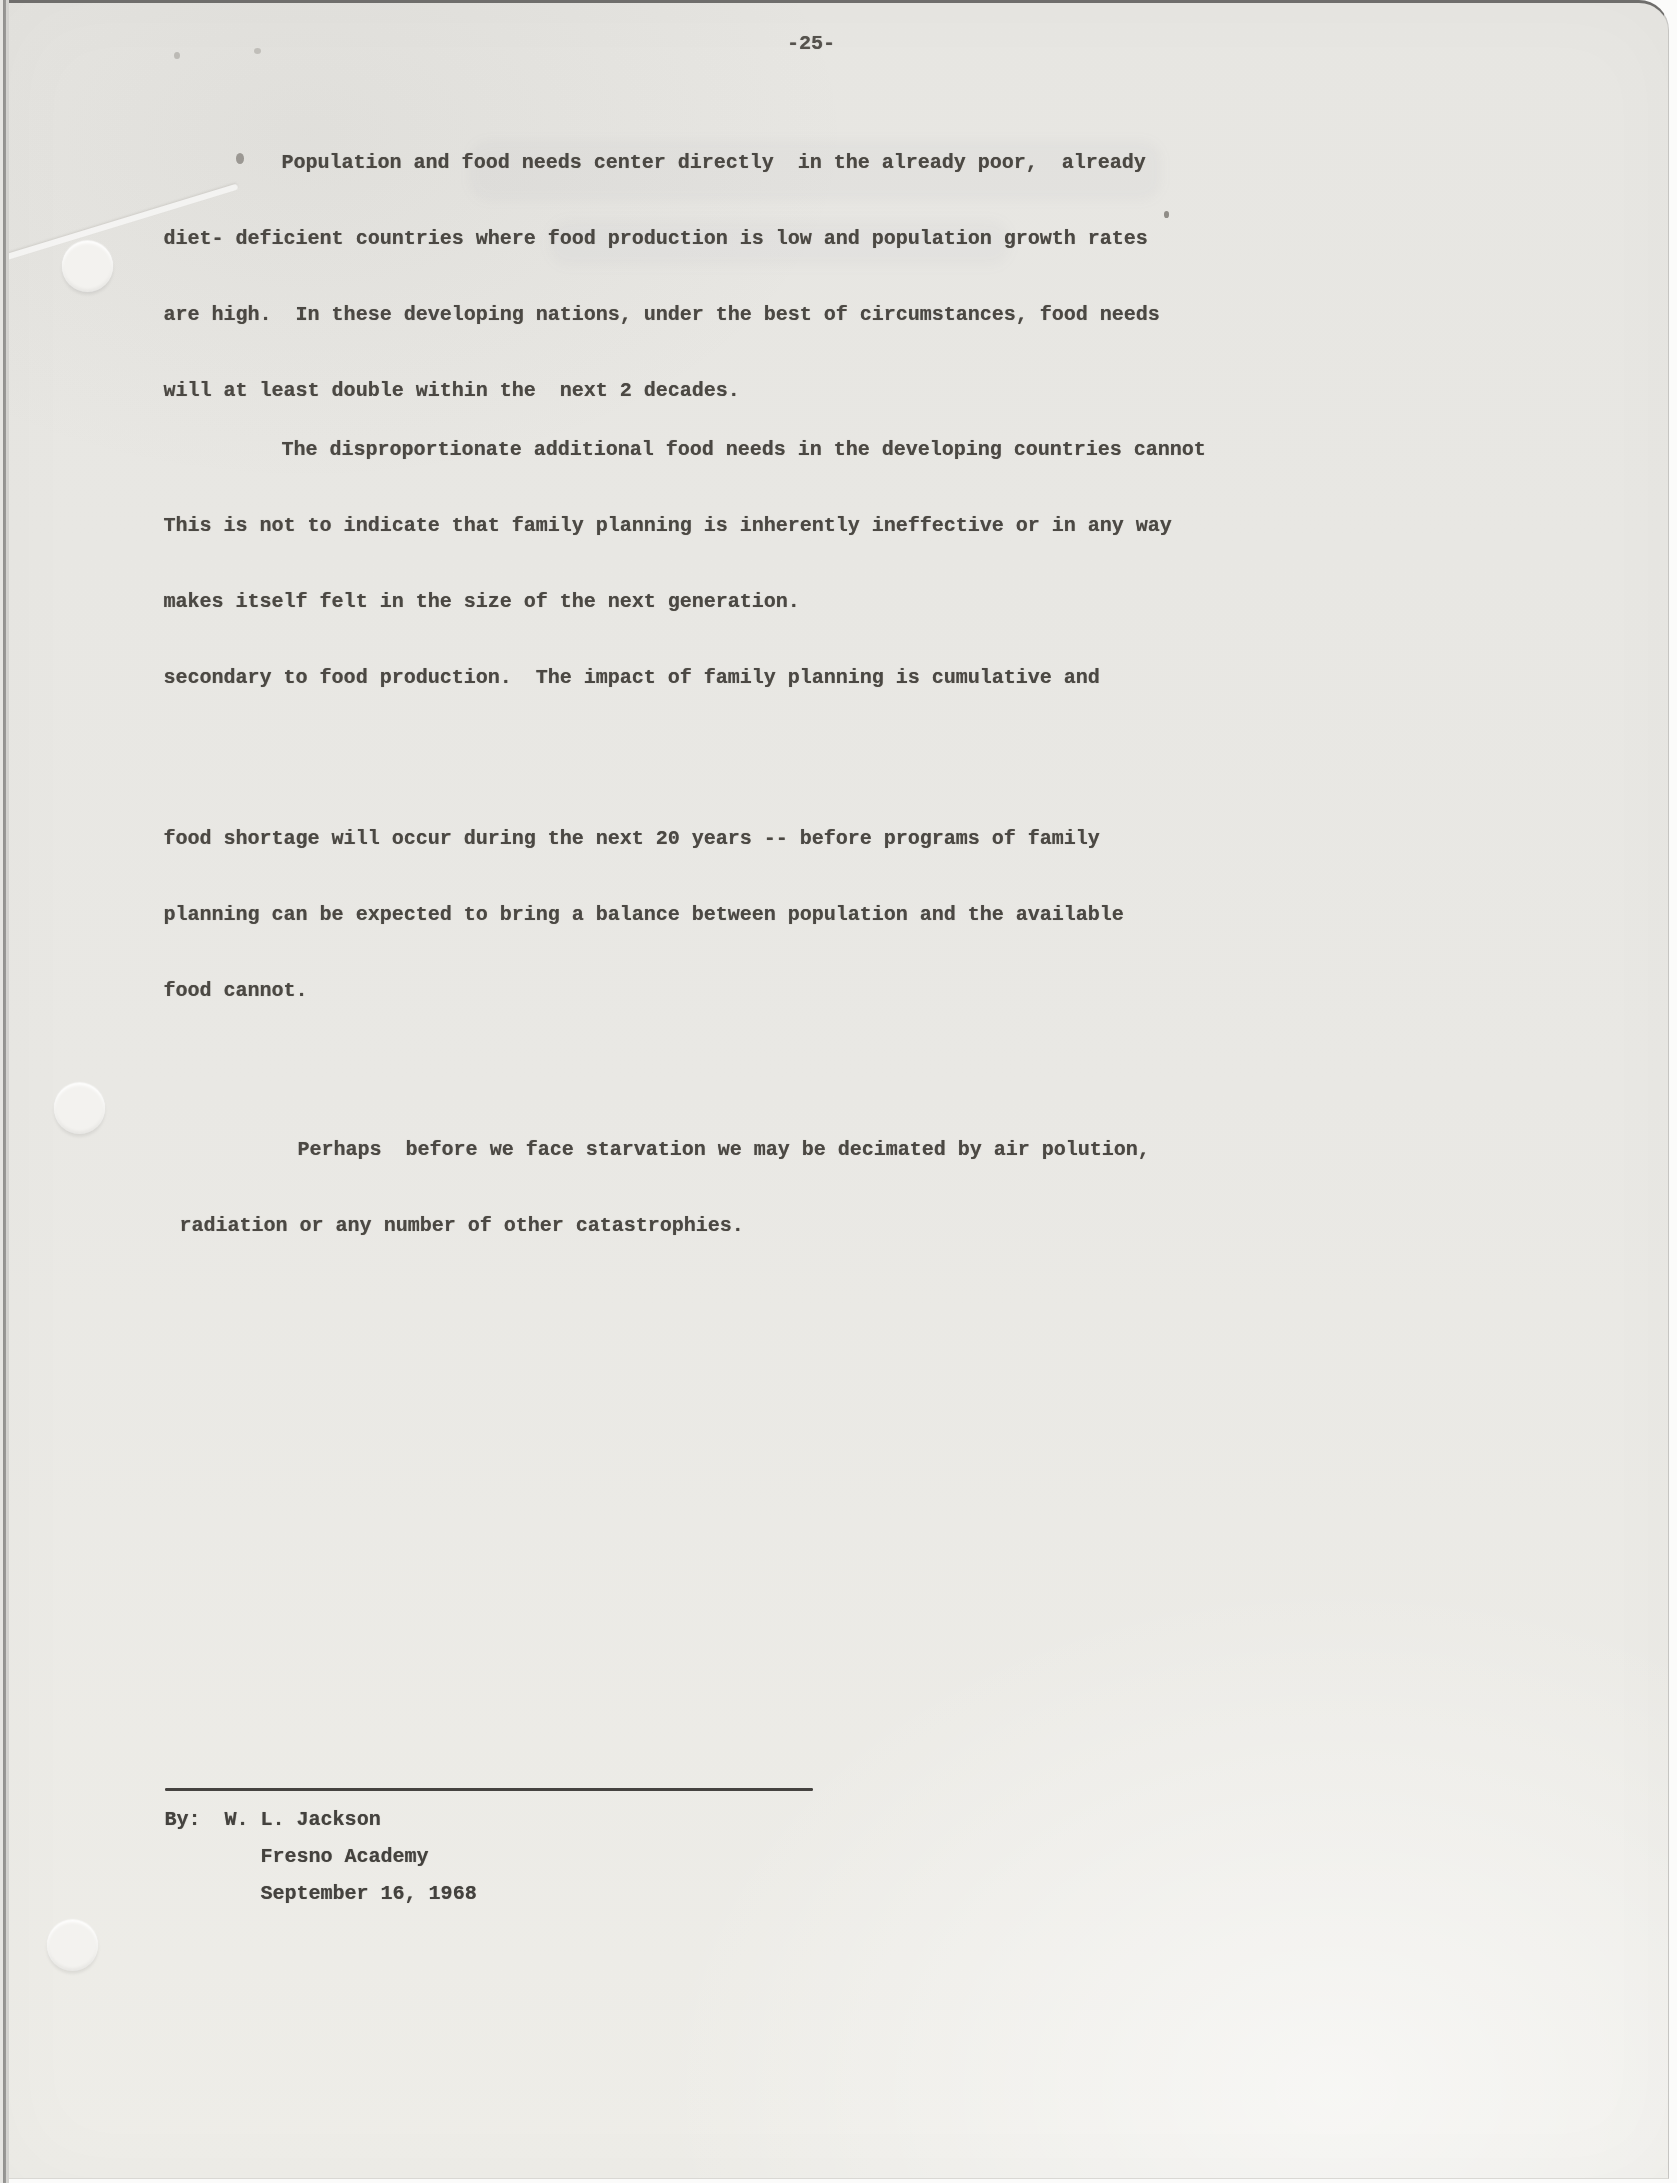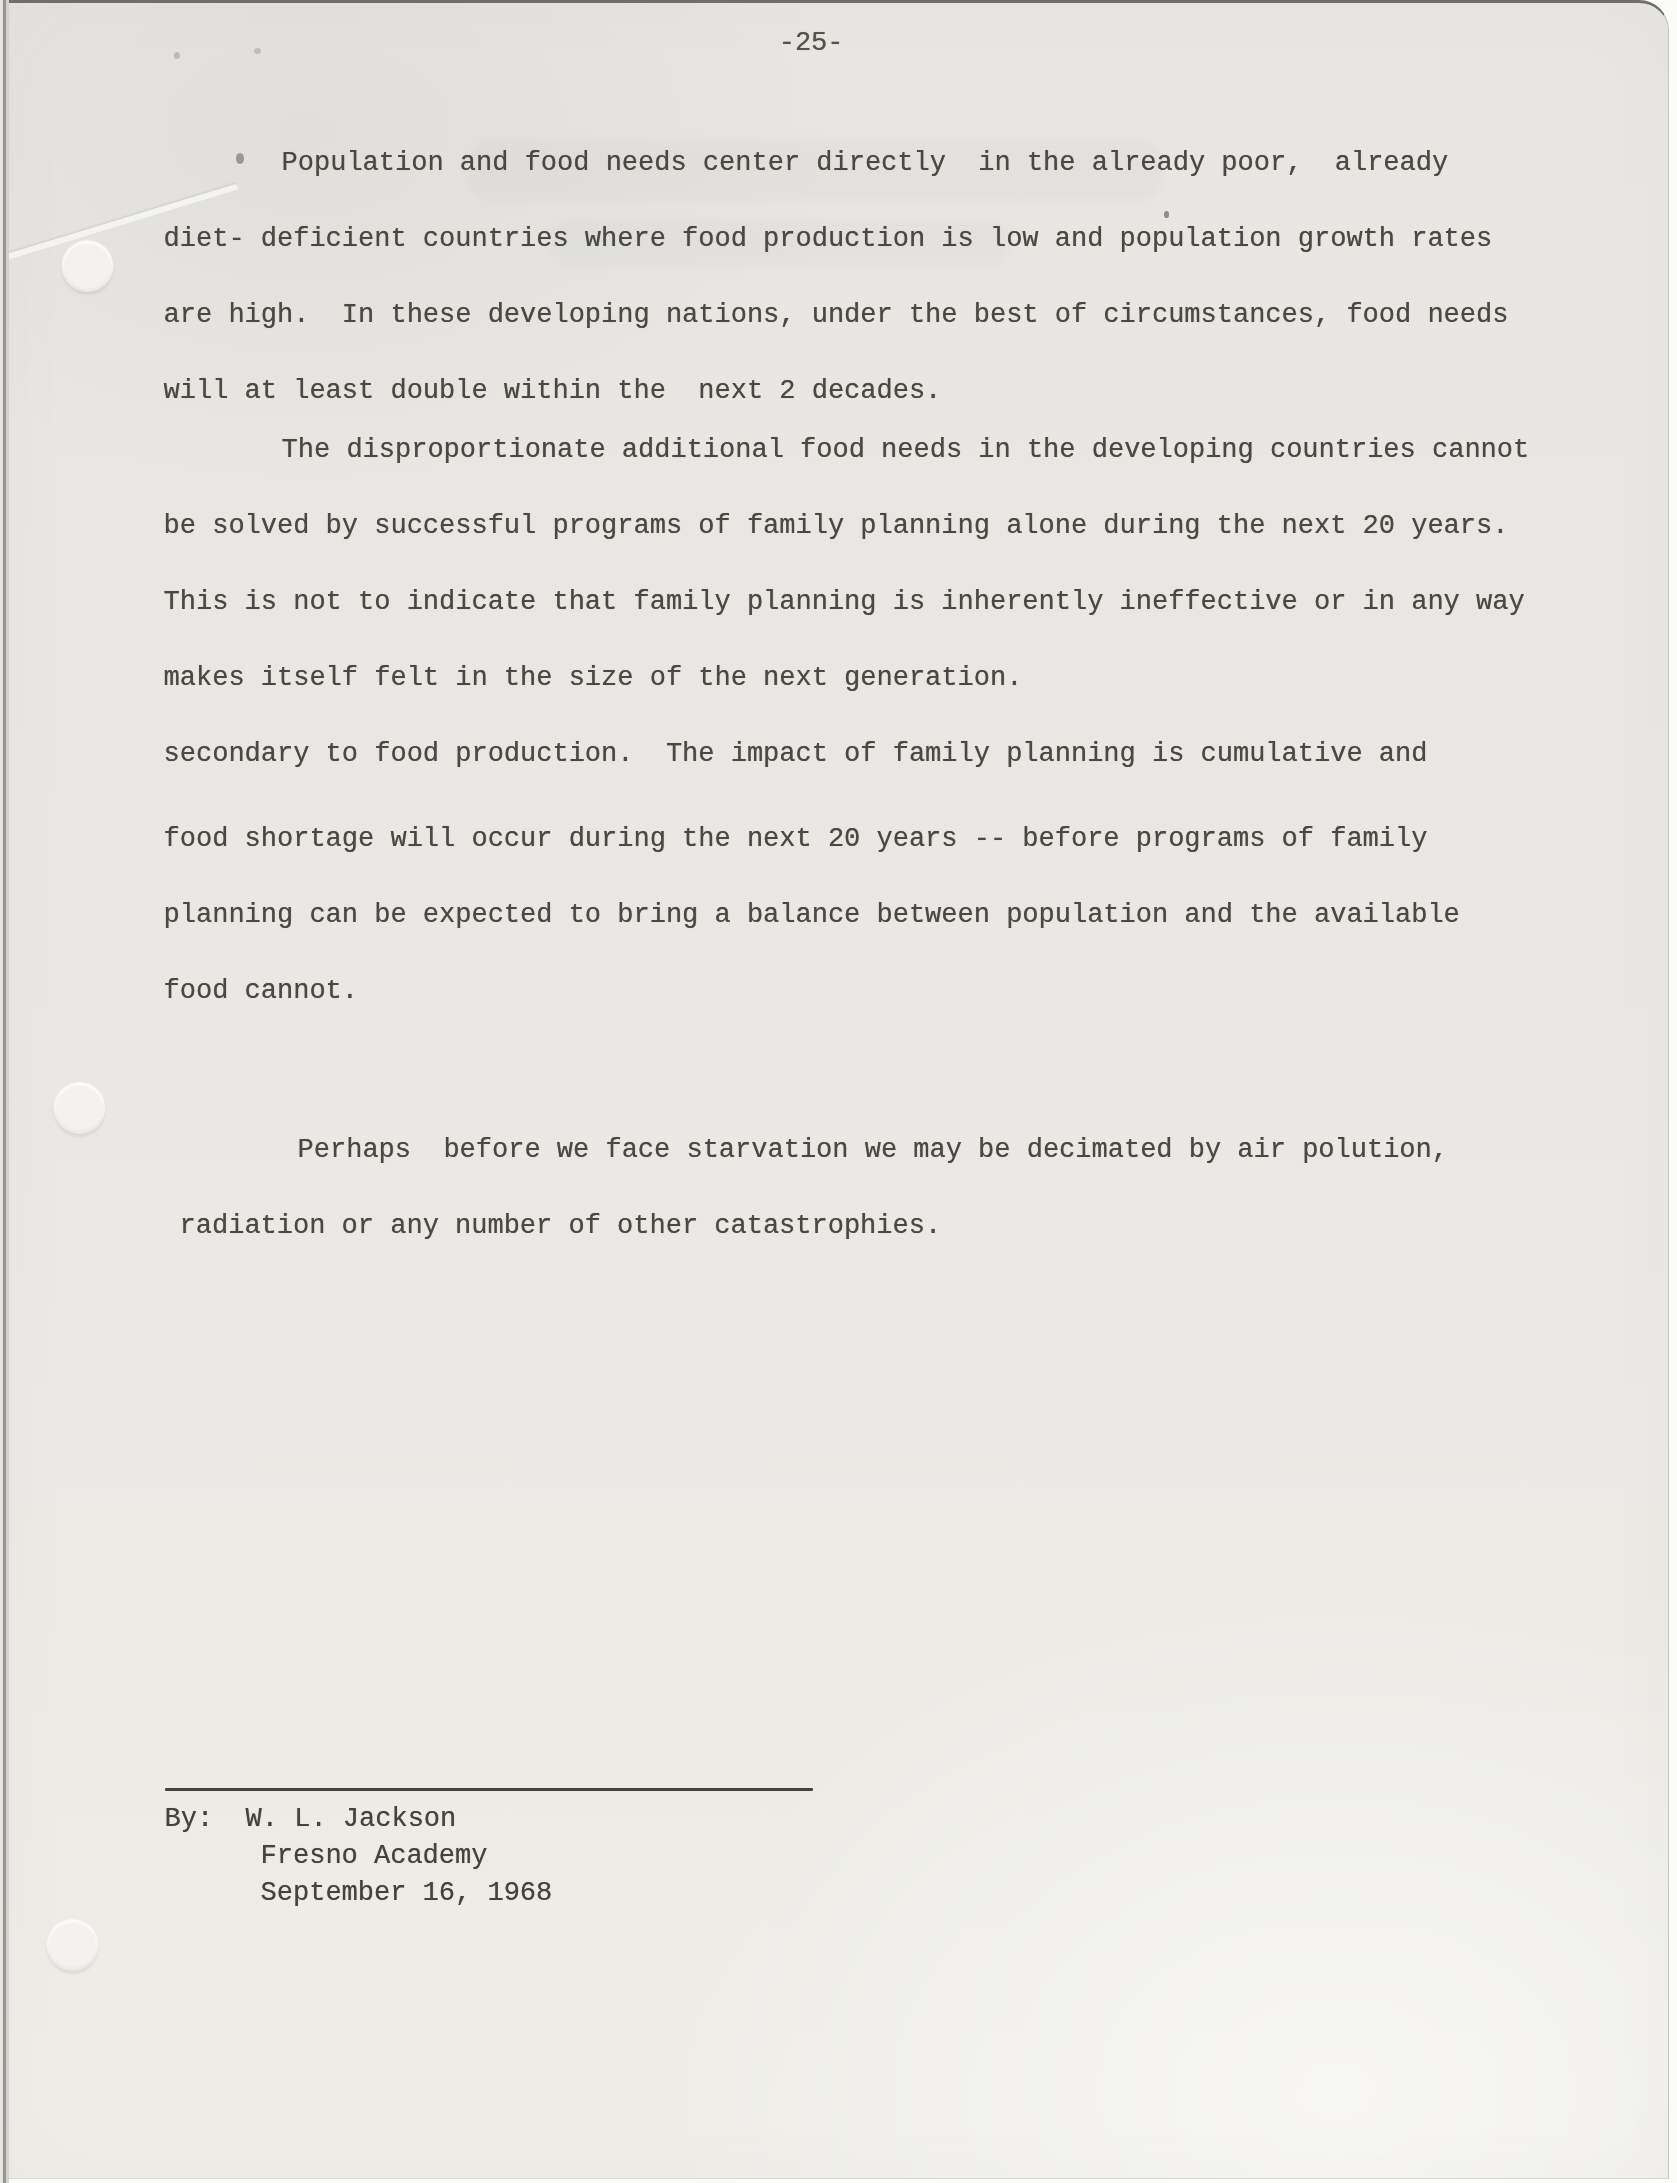--- a/index.html
+++ b/index.html
@@ -55,23 +55,24 @@
   .speck.a{left:165px;top:49px;width:6px;height:7.2px;background:#bcbab5;filter:blur(0.7px);}
   .speck.b{left:245px;top:45px;width:7.2px;height:6px;background:#c0beb9;filter:blur(0.7px);}
   .speck.c{left:1155px;top:208px;width:5.3px;height:6.6px;background:#908d87;filter:blur(0.5px);}
   
   .smudge{position:absolute;filter:blur(6px);border-radius:20px;}
   .smudge.s1{left:461px;top:138px;width:691px;height:59px;background:rgba(115,120,132,0.045);}
   .smudge.s2{left:540px;top:217px;width:461px;height:46px;background:rgba(115,120,132,0.035);}
   
   .typed{
     color:#4b4843;
-    font-size:27px;
+    font-size:20px;
     text-shadow:0 0 0.7px rgba(75,72,66,0.55), 0.3px 0.3px 0.3px rgba(75,72,66,0.25);
     white-space:pre;
+    font-weight:bold;
   }
   .page-number{
     position:absolute;left:750px;top:24px;width:105px;
     text-align:center;color:#55524d;line-height:33px;
   }
   .para{position:absolute;left:155px;width:1408px;line-height:76px;}
   .para .line{height:76px;}
   .para .line.indent{padding-left:118px;}
   .para.pa1{top:122px;}
   .para.pa2{top:409px;}
@@ -102,21 +103,20 @@
 
     <div class="para pa1">
       <div class="typed line indent">Population and food needs center directly  in the already poor,  already</div>
       <div class="typed line">diet- deficient countries where food production is low and population growth rates</div>
       <div class="typed line">are high.  In these developing nations, under the best of circumstances, food needs</div>
       <div class="typed line">will at least double within the  next 2 decades.</div>
     </div>
 
     <div class="para pa2">
       <div class="typed line indent">The disproportionate additional food needs in the developing countries cannot</div>
-      <div class="typed line">be solved by successful programs of family planning alone during the next 20 years.</div>
       <div class="typed line">This is not to indicate that family planning is inherently ineffective or in any way</div>
       <div class="typed line">makes itself felt in the size of the next generation.</div>
       <div class="typed line">secondary to food production.  The impact of family planning is cumulative and</div>
     </div>
 
     <div class="para pa3">
       <div class="typed line">food shortage will occur during the next 20 years -- before programs of family</div>
       <div class="typed line">planning can be expected to bring a balance between population and the available</div>
       <div class="typed line">food cannot.</div>
     </div>

